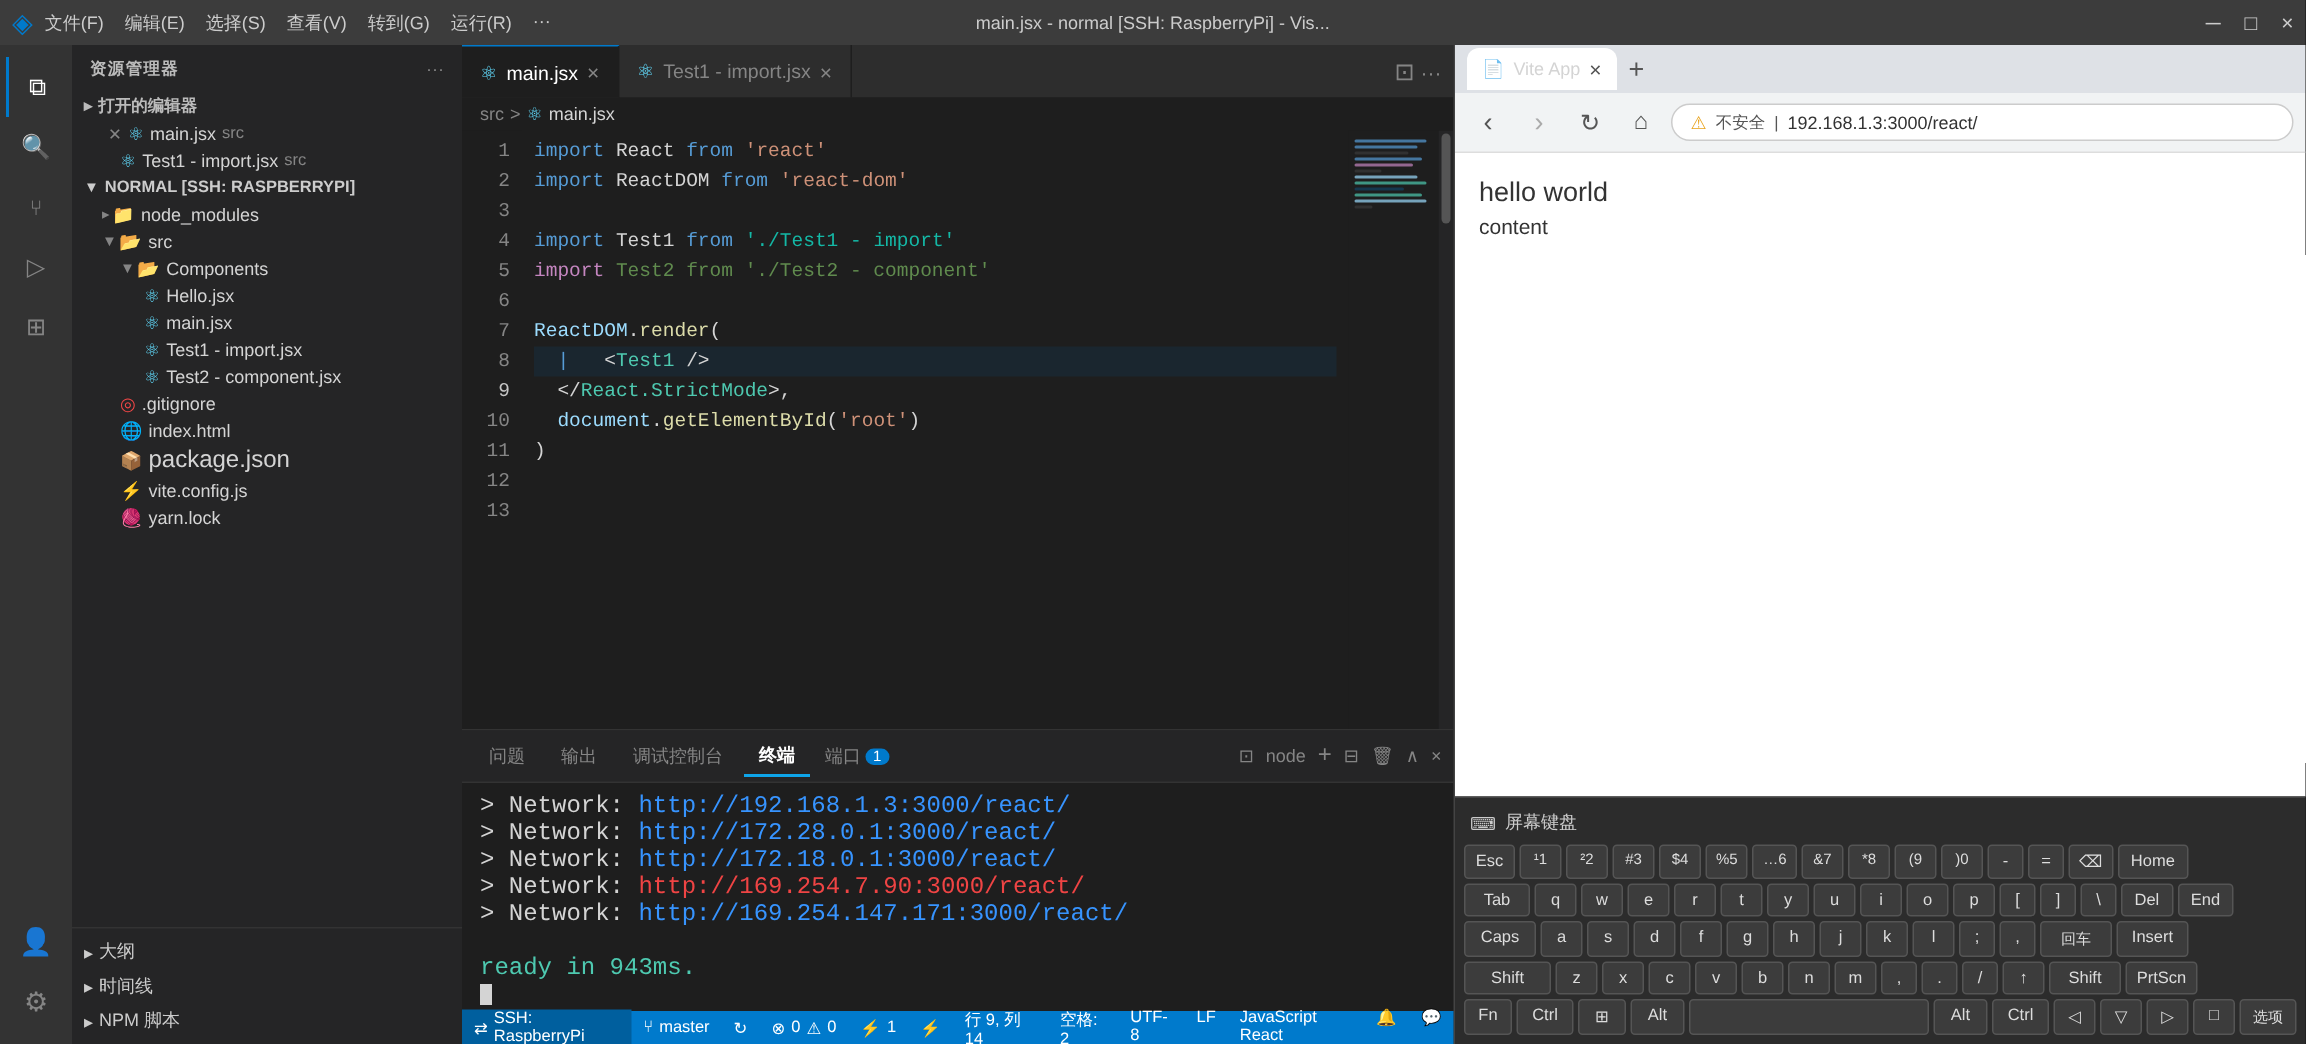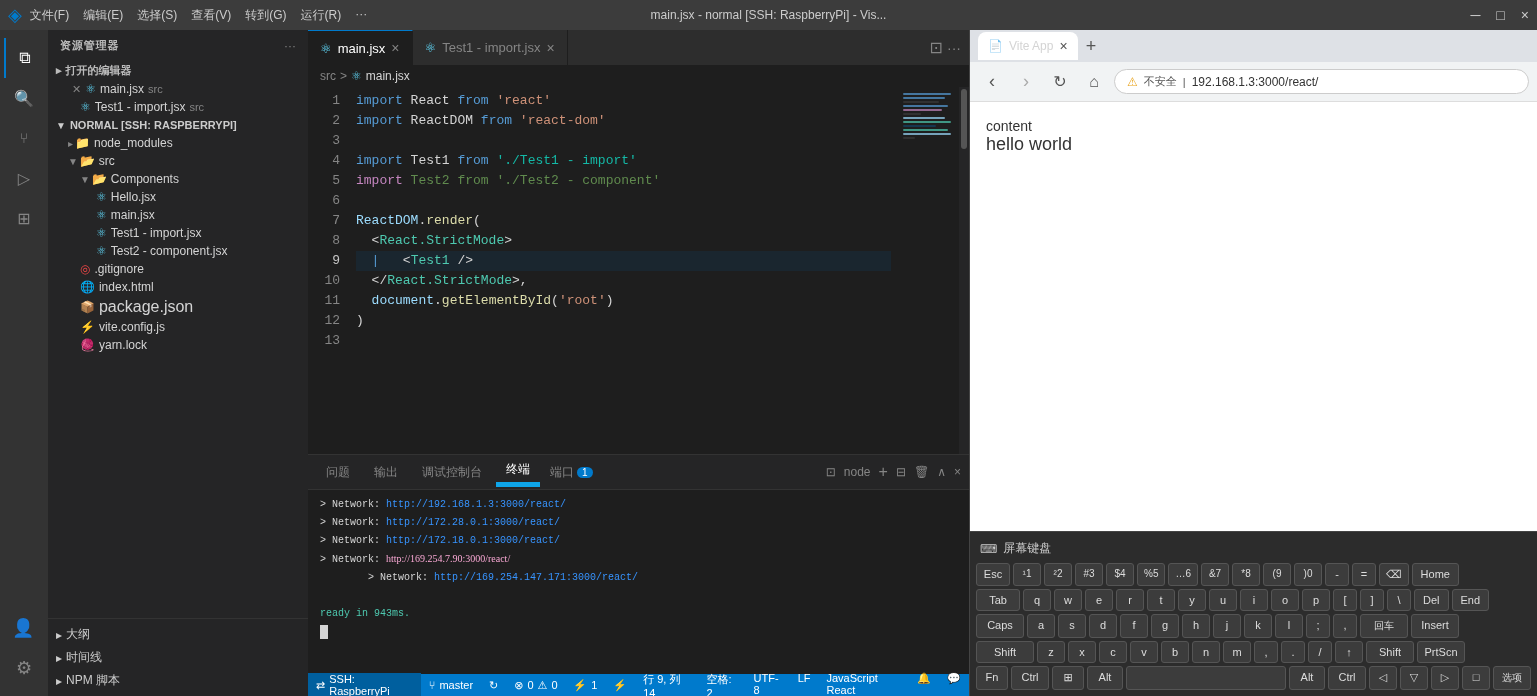--- a/index.html
+++ b/index.html
@@ -203,21 +203,20 @@
         </div>
 
         <div style="flex:1;overflow:auto;padding:4px 8px;font-family:'Courier New',monospace;font-size:13px;line-height:20px;">
           <div style="white-space:pre;"><span style="color:#569cd6;">import</span><span style="color:#d4d4d4;margin-top:32px;"> React </span><span style="color:#569cd6;">from</span><span style="color:#d4d4d4;"> </span><span style="color:#ce9178;">'react'</span></div>
           <div style="white-space:pre;"><span style="color:#569cd6;">import</span><span style="color:#d4d4d4;"> ReactDOM </span><span style="color:#569cd6;">from</span><span style="color:#d4d4d4;"> </span><span style="color:#ce9178;">'react-dom'</span></div>
           <div style="white-space:pre;"> </div>
           <div style="white-space:pre;"><span style="color:#569cd6;">import</span><span style="color:#d4d4d4;"> Test1 </span><span style="color:#569cd6;">from</span><span style="color:#d4d4d4;"> </span><span style="color:#14b8a6;">'./Test1 - import'</span></div>
           <div style="white-space:pre;"><span style="color:#c586c0;">import</span><span style="color:#608b4e;"> Test2 from './Test2 - component'</span></div>
           <div style="white-space:pre;"> </div>
           <div style="white-space:pre;"><span style="color:#9cdcfe;">ReactDOM</span><span style="color:#d4d4d4;">.</span><span style="color:#dcdcaa;">render</span><span style="color:#d4d4d4;">(</span></div>
-          <div style="white-space:pre;"><span style="color:#d4d4d4;">  &lt;</span><span style="color:#4ec9b0;">React.StrictMode</span><span style="color:#d4d4d4;">&gt;</span></div>
           <div style="white-space:pre;background:rgba(0,122,204,0.1);"><span style="color:#569cd6;">  |   </span><span style="color:#d4d4d4;">&lt;</span><span style="color:#4ec9b0;">Test1</span><span style="color:#d4d4d4;"> /&gt;</span></div>
           <div style="white-space:pre;"><span style="color:#d4d4d4;">  &lt;/</span><span style="color:#4ec9b0;">React.StrictMode</span><span style="color:#d4d4d4;">&gt;,</span></div>
           <div style="white-space:pre;"><span style="color:#d4d4d4;">  </span><span style="color:#9cdcfe;">document</span><span style="color:#d4d4d4;">.</span><span style="color:#dcdcaa;">getElementById</span><span style="color:#d4d4d4;">(</span><span style="color:#ce9178;">'root'</span><span style="color:#d4d4d4;">)</span></div>
           <div style="white-space:pre;"><span style="color:#d4d4d4;">)</span></div>
           <div style="white-space:pre;"> </div>
         </div>
 
         <div style="width:60px;background:#1e1e1e;flex-shrink:0;opacity:0.7;padding:4px 0;">
           <div style="margin:2px 4px;height:2px;background:#569cd6;border-radius:1px;width:80%;"></div>
           <div style="margin:2px 4px;height:2px;background:#569cd6;border-radius:1px;width:70%;"></div>
@@ -232,45 +231,45 @@
           <div style="margin:2px 4px;height:2px;background:#9cdcfe;border-radius:1px;width:80%;"></div>
           <div style="margin:2px 4px;height:2px;background:#3a3a3a;border-radius:1px;width:20%;"></div>
         </div>
 
         <div style="width:10px;background:#252526;flex-shrink:0;">
           <div style="background:#555;height:60px;margin:2px;border-radius:3px;"></div>
         </div>
       </div>
     </div>
 
-    <div style="height:220px;background:#1e1e1e;border-top:1px solid #333;display:flex;flex-direction:column;flex-shrink:0;">
+    <div style="height:188px;background:#1e1e1e;border-top:1px solid #333;display:flex;flex-direction:column;flex-shrink:0;">
 
       <div style="height:35px;background:#252526;display:flex;align-items:center;padding:0 8px;gap:4px;border-bottom:1px solid #333;flex-shrink:0;">
         <span style="padding:4px 10px;font-size:12px;color:#858585;cursor:pointer;">问题</span>
         <span style="padding:4px 10px;font-size:12px;color:#858585;cursor:pointer;">输出</span>
         <span style="padding:4px 10px;font-size:12px;color:#858585;cursor:pointer;">调试控制台</span>
-        <span style="padding:4px 10px;font-size:12px;color:#fff;cursor:pointer;border-bottom:5px solid #0ea5e9;">终端</span>
+        <span style="padding:4px 10px;font-size:12px;color:#fff;cursor:pointer;border-bottom:2px solid #0ea5e9;font-weight:bold;">终端</span>
         <span style="padding:4px 6px;font-size:12px;color:#858585;cursor:pointer;display:flex;align-items:center;gap:3px;">端口 <span style="background:#007acc;color:#fff;border-radius:10px;padding:0 5px;font-size:10px;">1</span></span>
         <div style="margin-left:auto;display:flex;align-items:center;gap:8px;color:#858585;font-size:12px;">
           <span style="cursor:pointer;">⊡</span>
           <span style="font-size:12px;color:#858585;cursor:pointer;">node</span>
           <span style="cursor:pointer;font-size:16px;">+</span>
           <span style="cursor:pointer;">⊟</span>
           <span style="cursor:pointer;">🗑</span>
           <span style="cursor:pointer;">∧</span>
           <span style="cursor:pointer;">×</span>
         </div>
       </div>
 
-      <div style="flex:1;overflow-y:auto;padding:6px 12px;font-family:'Courier New',monospace;font-size:10px;color:#d4d4d4;">
+      <div style="flex:1;overflow-y:auto;padding:6px 12px;font-family:'Courier New',monospace;font-size:16px;color:#d4d4d4;">
         <div style="line-height:18px;"><span style="color:#d4d4d4;">&gt; Network:  </span><span style="color:#3794ff;cursor:pointer;">http://192.168.1.3:3000/react/</span></div>
         <div style="line-height:18px;"><span style="color:#d4d4d4;">&gt; Network:  </span><span style="color:#3794ff;cursor:pointer;">http://172.28.0.1:3000/react/</span></div>
         <div style="line-height:18px;"><span style="color:#d4d4d4;">&gt; Network:  </span><span style="color:#3794ff;cursor:pointer;">http://172.18.0.1:3000/react/</span></div>
-        <div style="line-height:18px;"><span style="color:#d4d4d4;">&gt; Network:  </span><span style="color:#f9a8d4;cursor:pointer;font-family:Liberation Serif, serif;">http://169.254.7.90:3000/react/</span></div>
-        <div style="line-height:18px;margin-left:48px;"><span style="color:#d4d4d4;">&gt; Network:  </span><span style="color:#3794ff;cursor:pointer;">http://169.254.147.171:3000/react/</span></div>
+        <div style="line-height:18px;"><span style="color:#d4d4d4;">&gt; Network:  </span><span style="color:#ef4444;cursor:pointer;">http://169.254.7.90:3000/react/</span></div>
+        <div style="line-height:18px;"><span style="color:#d4d4d4;">&gt; Network:  </span><span style="color:#3794ff;cursor:pointer;">http://169.254.147.171:3000/react/</span></div>
         <div style="line-height:18px;">&nbsp;</div>
         <div style="line-height:18px;"><span style="color:#4ec9b0;">ready in 943ms.</span></div>
         <div style="line-height:18px;display:flex;align-items:center;gap:2px;">
           <span style="display:inline-block;width:8px;height:14px;background:#d4d4d4;margin-top:2px;"></span>
         </div>
       </div>
     </div>
 
     <div style="height:22px;background:#007acc;display:flex;align-items:center;font-size:11px;color:#fff;flex-shrink:0;">
       <div style="padding:0 8px;display:flex;align-items:center;gap:4px;cursor:pointer;background:#005f9e;">
@@ -329,22 +328,22 @@
         <div style="color:#555;cursor:pointer;font-size:16px;width:28px;height:28px;display:flex;align-items:center;justify-content:center;border-radius:50%;">⌂</div>
         <div style="flex:1;background:#fff;border:1px solid #ccc;border-radius:20px;padding:4px 12px;font-size:12px;display:flex;align-items:center;gap:6px;">
           <span style="color:#e8a21a;">⚠</span>
           <span style="color:#555;font-size:11px;">不安全</span>
           <span style="color:#555;font-size:11px;">|</span>
           <span style="color:#333;font-size:12px;">192.168.1.3:3000/react/</span>
         </div>
       </div>
 
       <div style="flex:1;padding:16px;background:#fff;">
+        <div style="font-size:18px;color:#333;font-weight:normal;margin-bottom:4px;">hello world</div>
         <div style="font-size:14px;color:#333;">content</div>
-        <div style="font-size:18px;color:#333;font-weight:normal;margin-bottom:4px;">hello world</div>
       </div>
     </div>
 
     <div style="background:#2c2c2c;padding:6px;border-top:1px solid #444;flex-shrink:0;">
       <div style="color:#ccc;font-size:12px;padding:2px 4px 6px;display:flex;align-items:center;gap:6px;">
         <span>⌨</span>
         <span>屏幕键盘</span>
       </div>
 
       <div style="display:flex;gap:3px;margin-bottom:3px;">

